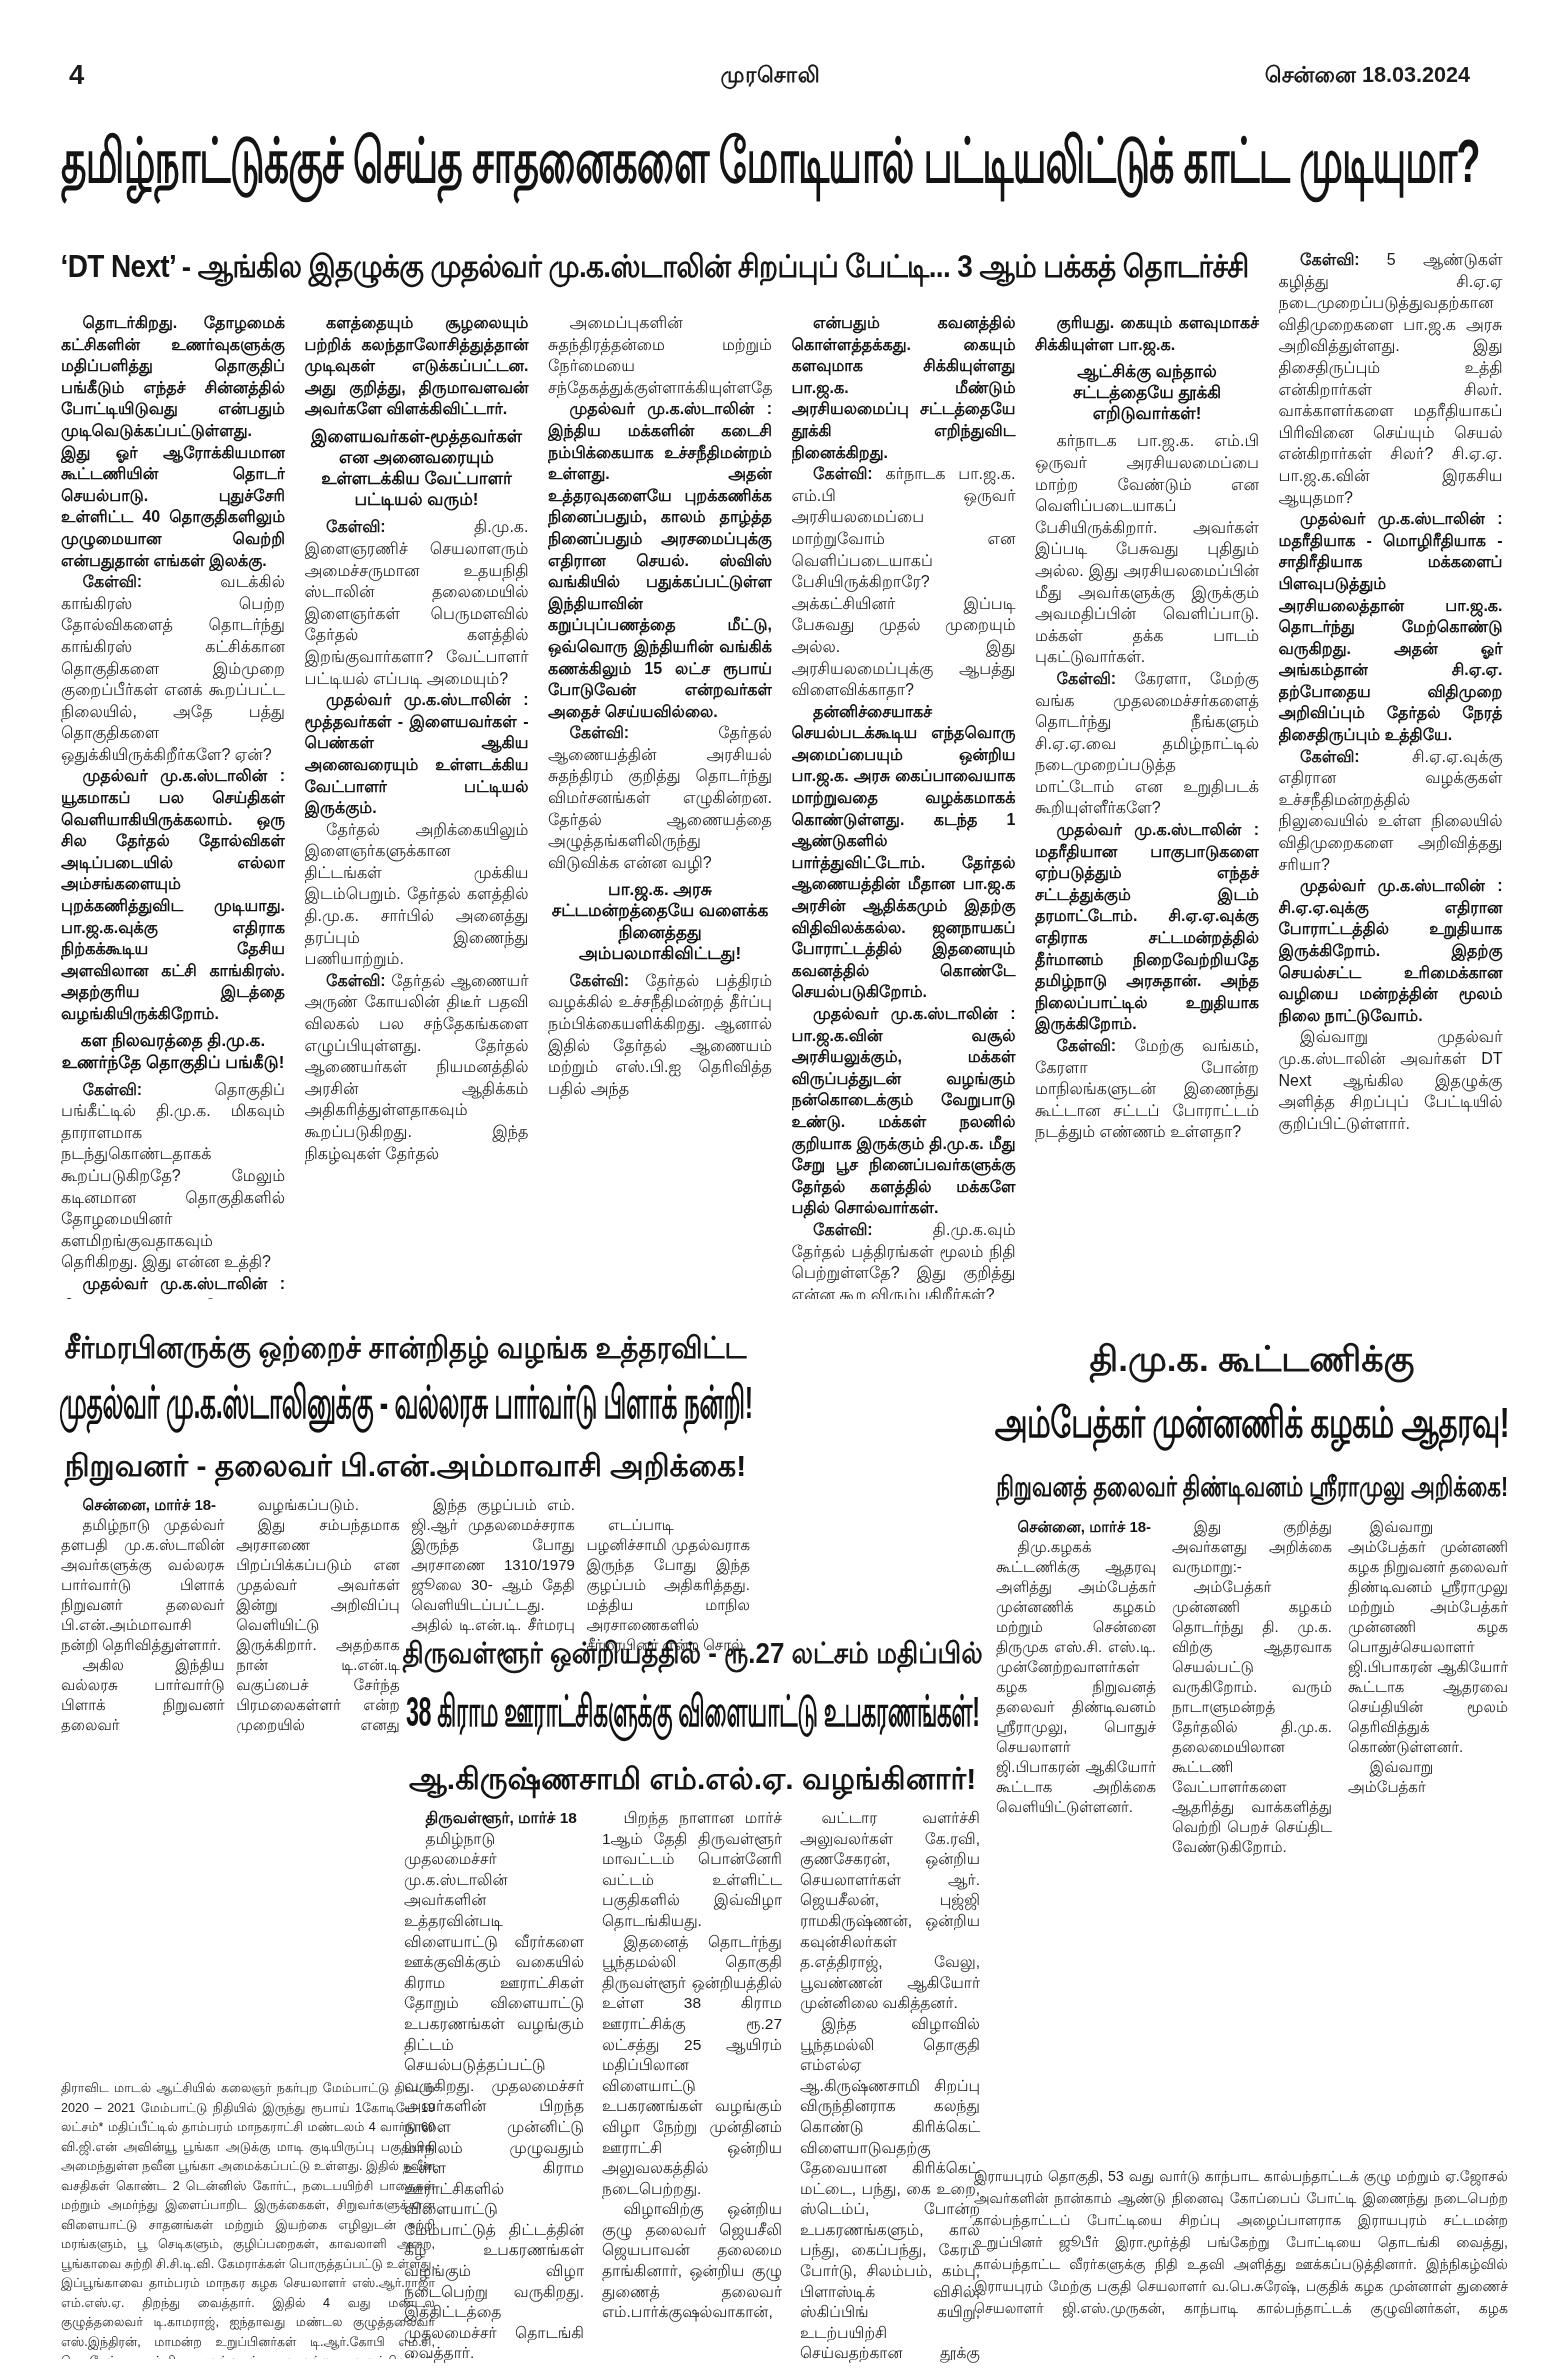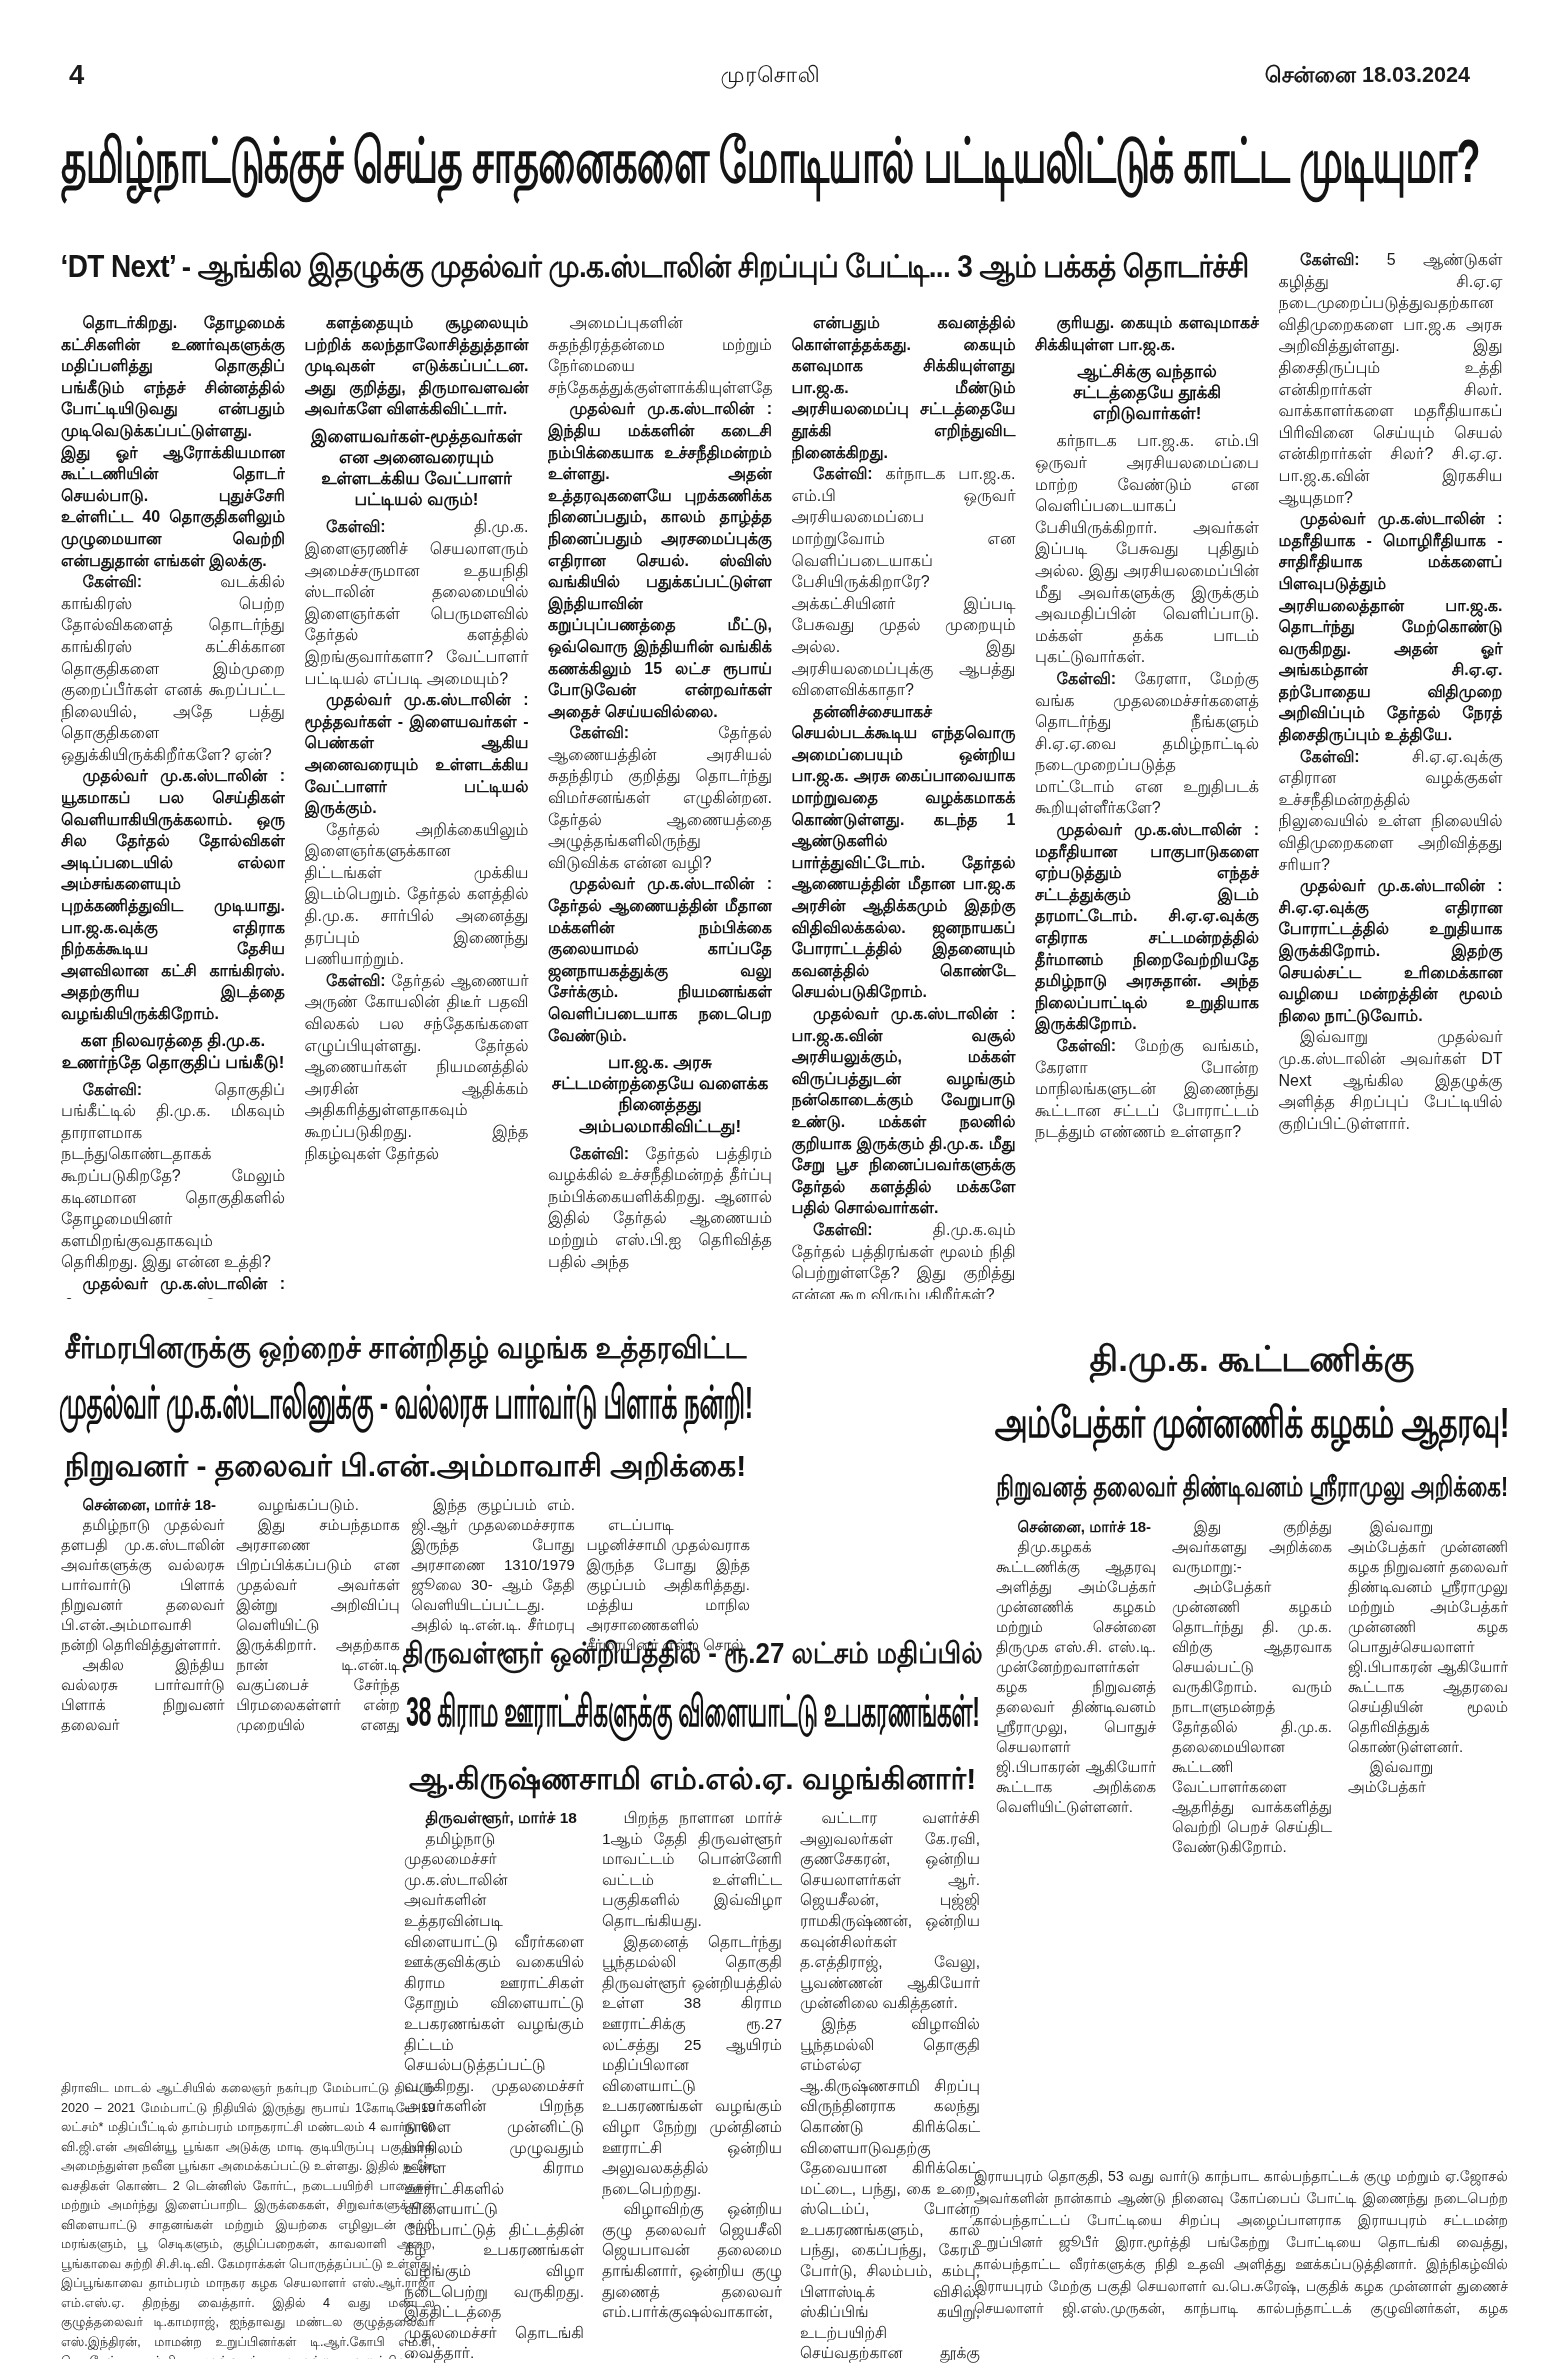--- a/index.html
+++ b/index.html
@@ -7,21 +7,21 @@
     width:1541px;height:2377px;position:relative;overflow:hidden;
     background:#ffffff;color:#1b1b1b;
     font-family:"Liberation Sans", sans-serif;
   }
   .abs{position:absolute;}
   .ctr{display:flex;justify-content:center;align-items:center;}
   .fit{display:inline-block;white-space:nowrap;transform-origin:center center;}
 
   
   .pagenum{font-size:27.4px;font-weight:800;}
-  .masthead{font-size:21.6px;font-weight:400;letter-spacing:0.7px;}
+  .masthead{font-size:21.6px;font-weight:700;letter-spacing:0.7px;}
   .dateline{font-size:21.6px;font-weight:700;}
 
   
   .lead-head{font-size:62px;font-weight:800;letter-spacing:-1.4px;color:#141414;}
   .lead-deck{font-size:31px;font-weight:800;letter-spacing:-0.7px;color:#161616;}
 
   .colrow{display:flex;}
   .newscol{overflow:hidden;text-align:justify;}
   .m-col{width:224px;margin-right:19.5px;font-size:16px;line-height:21.6px;}
   .m-col:last-child{margin-right:0;}
@@ -78,21 +78,20 @@
       <p class="para s-cb">இளையவர்கள்-மூத்தவர்கள் என அனைவரையும் உள்ளடக்கிய வேட்பாளர் பட்டியல் வரும்!</p>
       <p class="para s-q"><b>கேள்வி:</b> தி.மு.க. இளைஞரணிச் செயலாளரும் அமைச்சருமான உதயநிதி ஸ்டாலின் தலைமையில் இளைஞர்கள் பெருமளவில் தேர்தல் களத்தில் இறங்குவார்களா? வேட்பாளர் பட்டியல் எப்படி அமையும்?</p>
       <p class="para s-ab">முதல்வர் மு.க.ஸ்டாலின் : மூத்தவர்கள் - இளையவர்கள் - பெண்கள் ஆகிய அனைவரையும் உள்ளடக்கிய வேட்பாளர் பட்டியல் இருக்கும்.</p>
       <p class="para s-n">தேர்தல் அறிக்கையிலும் இளைஞர்களுக்கான திட்டங்கள் முக்கிய இடம்பெறும். தேர்தல் களத்தில் தி.மு.க. சார்பில் அனைத்து தரப்பும் இணைந்து பணியாற்றும்.</p>
       <p class="para s-q"><b>கேள்வி:</b> தேர்தல் ஆணையர் அருண் கோயலின் திடீர் பதவி விலகல் பல சந்தேகங்களை எழுப்பியுள்ளது. தேர்தல் ஆணையர்கள் நியமனத்தில் அரசின் ஆதிக்கம் அதிகரித்துள்ளதாகவும் கூறப்படுகிறது. இந்த நிகழ்வுகள் தேர்தல்</p>
     </div>
   <div class="newscol m-col" style="margin-top:63px;height:987px;">
       <p class="para s-n">அமைப்புகளின் சுதந்திரத்தன்மை மற்றும் நேர்மையை சந்தேகத்துக்குள்ளாக்கியுள்ளதே?</p>
       <p class="para s-ab">முதல்வர் மு.க.ஸ்டாலின் : இந்திய மக்களின் கடைசி நம்பிக்கையாக உச்சநீதிமன்றம் உள்ளது. அதன் உத்தரவுகளையே புறக்கணிக்க நினைப்பதும், காலம் தாழ்த்த நினைப்பதும் அரசமைப்புக்கு எதிரான செயல். ஸ்விஸ் வங்கியில் பதுக்கப்பட்டுள்ள இந்தியாவின் கறுப்புப்பணத்தை மீட்டு, ஒவ்வொரு இந்தியரின் வங்கிக் கணக்கிலும் 15 லட்ச ரூபாய் போடுவேன் என்றவர்கள் அதைச் செய்யவில்லை.</p>
       <p class="para s-q"><b>கேள்வி:</b> தேர்தல் ஆணையத்தின் அரசியல் சுதந்திரம் குறித்து தொடர்ந்து விமர்சனங்கள் எழுகின்றன. தேர்தல் ஆணையத்தை அழுத்தங்களிலிருந்து விடுவிக்க என்ன வழி?</p>
-      <p class="para s-ab">முதல்வர் மு.க.ஸ்டாலின் : தேர்தல் ஆணையத்தின் மீதான மக்களின் நம்பிக்கை குலையாமல் காப்பதே ஜனநாயகத்துக்கு வலு சேர்க்கும். நியமனங்கள் வெளிப்படையாக நடைபெற வேண்டும்.</p>
       <p class="para s-cb">பா.ஜ.க. அரசு சட்டமன்றத்தையே வளைக்க நினைத்தது அம்பலமாகிவிட்டது!</p>
       <p class="para s-q"><b>கேள்வி:</b> தேர்தல் பத்திரம் வழக்கில் உச்சநீதிமன்றத் தீர்ப்பு நம்பிக்கையளிக்கிறது. ஆனால் இதில் தேர்தல் ஆணையம் மற்றும் எஸ்.பி.ஐ தெரிவித்த பதில் அந்த</p>
     </div>
   <div class="newscol m-col" style="margin-top:63px;height:987px;">
       <p class="para s-b">என்பதும் கவனத்தில் கொள்ளத்தக்கது. கையும் களவுமாக சிக்கியுள்ளது பா.ஜ.க. மீண்டும் அரசியலமைப்பு சட்டத்தையே தூக்கி எறிந்துவிட நினைக்கிறது.</p>
       <p class="para s-q"><b>கேள்வி:</b> கர்நாடக பா.ஜ.க. எம்.பி ஒருவர் அரசியலமைப்பை மாற்றுவோம் என வெளிப்படையாகப் பேசியிருக்கிறாரே? அக்கட்சியினர் இப்படி பேசுவது முதல் முறையும் அல்ல. இது அரசியலமைப்புக்கு ஆபத்து விளைவிக்காதா?</p>
       <p class="para s-ab">தன்னிச்சையாகச் செயல்படக்கூடிய எந்தவொரு அமைப்பையும் ஒன்றிய பா.ஜ.க. அரசு கைப்பாவையாக மாற்றுவதை வழக்கமாகக் கொண்டுள்ளது. கடந்த 1 ஆண்டுகளில் பார்த்துவிட்டோம். தேர்தல் ஆணையத்தின் மீதான பா.ஜ.க அரசின் ஆதிக்கமும் இதற்கு விதிவிலக்கல்ல. ஜனநாயகப் போராட்டத்தில் இதனையும் கவனத்தில் கொண்டே செயல்படுகிறோம்.</p>
       <p class="para s-ab">முதல்வர் மு.க.ஸ்டாலின் : பா.ஜ.க.வின் வசூல் அரசியலுக்கும், மக்கள் விருப்பத்துடன் வழங்கும் நன்கொடைக்கும் வேறுபாடு உண்டு. மக்கள் நலனில் குறியாக இருக்கும் தி.மு.க. மீது சேறு பூச நினைப்பவர்களுக்கு தேர்தல் களத்தில் மக்களே பதில் சொல்வார்கள்.</p>
       <p class="para s-q"><b>கேள்வி:</b> தி.மு.க.வும் தேர்தல் பத்திரங்கள் மூலம் நிதி பெற்றுள்ளதே? இது குறித்து என்ன கூற விரும்புகிறீர்கள்?</p>
     </div>

